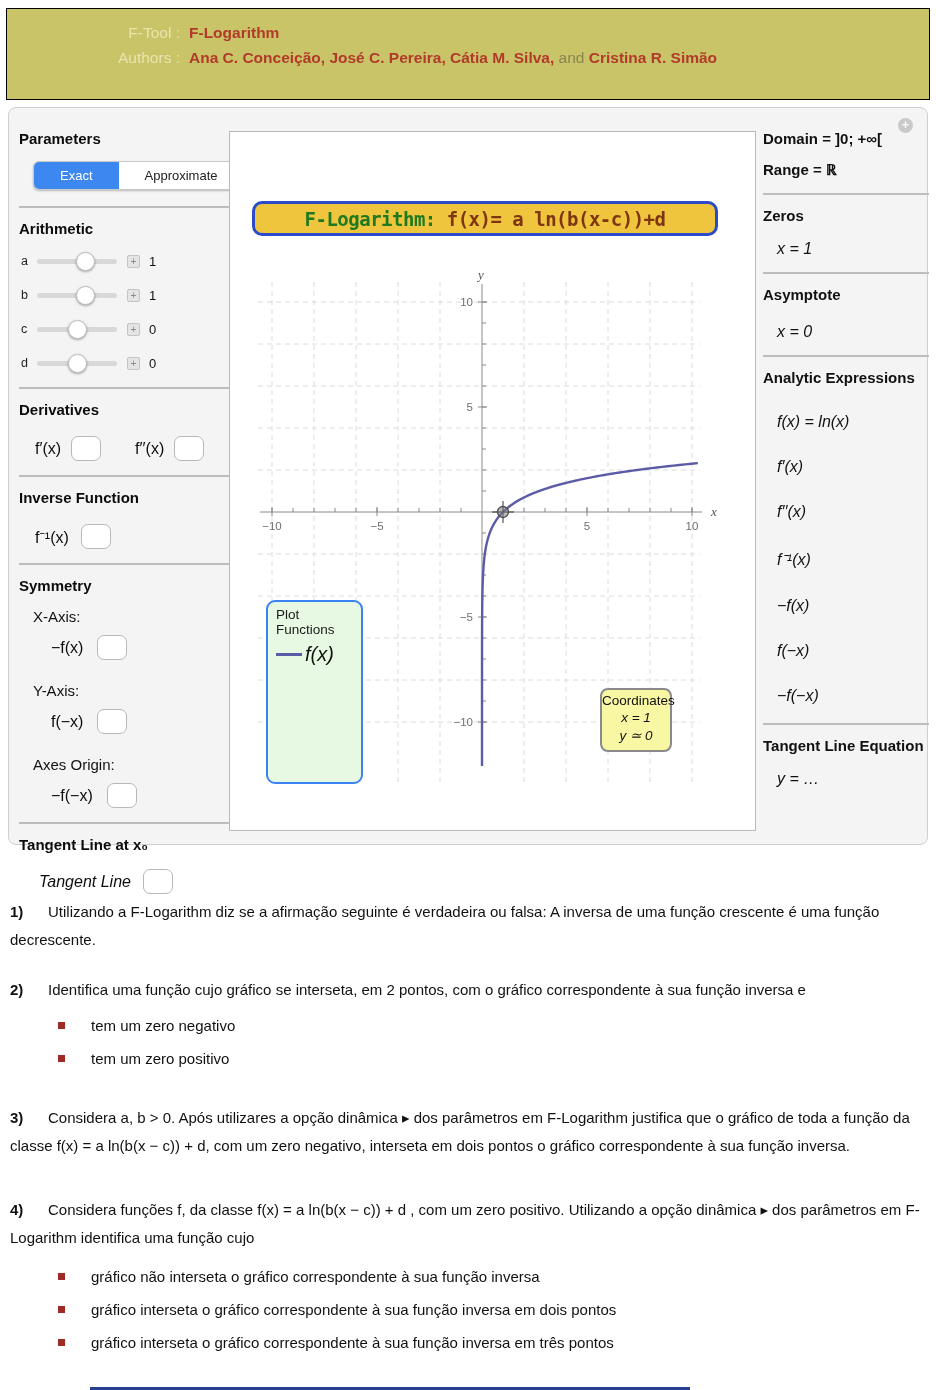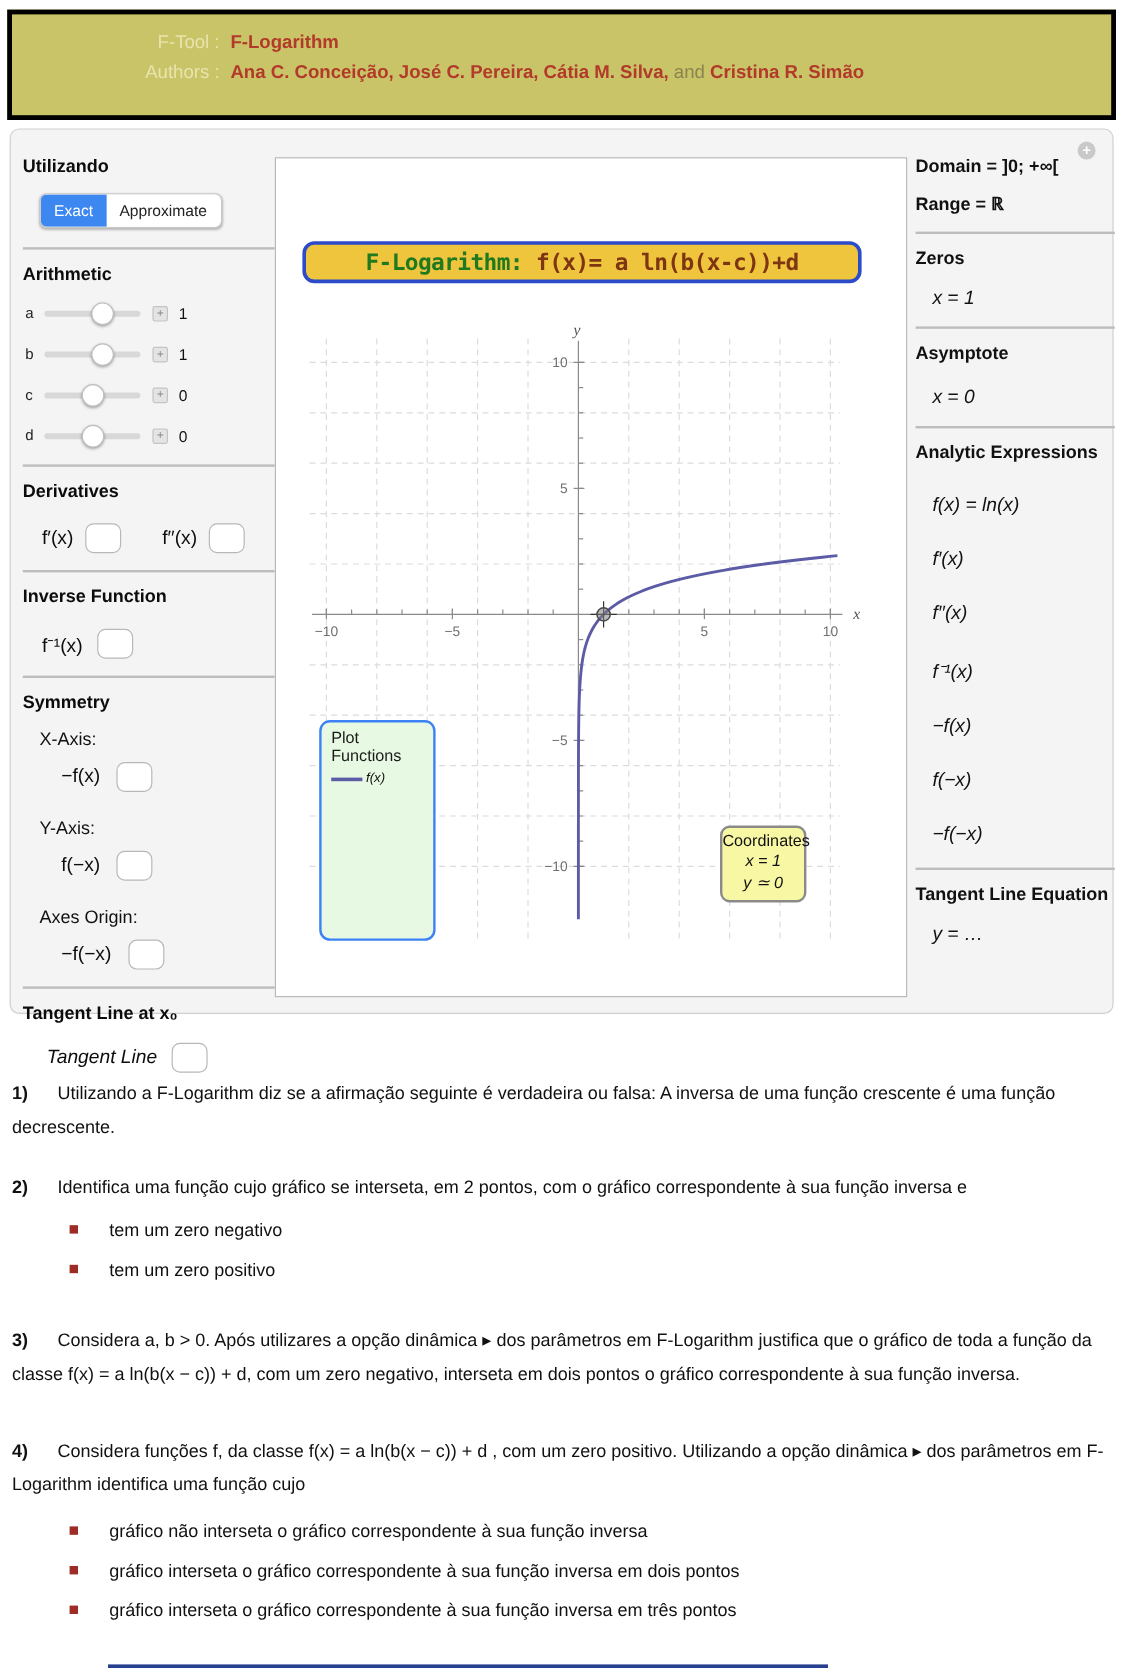--- a/index.html
+++ b/index.html
@@ -1,42 +1,42 @@
 <!DOCTYPE html>
 <html><head>
 <meta charset="utf-8">
 <style>
   * { margin:0; padding:0; box-sizing:border-box; }
   html,body { width:936px; height:1390px; background:#fff; position:relative;
               font-family:"Liberation Sans", sans-serif; color:#111; overflow:hidden; }
 
   
   .app-header { position:absolute; left:6px; top:8px; width:924px; height:92px;
-                background:#c9c468; border:4px solid #000000; padding-top:11px; }
+                background:#c9c468; border:1px solid #000000; padding-top:11px; }
   .hrow { display:flex; height:25px; line-height:25px; font-size:15.5px; }
   .hlabel { width:182px; text-align:right; color:#e9e4ae; padding-right:9px; }
   .hvalue { font-weight:bold; color:#b23a2a; }
   .hand { font-weight:normal; color:#8a8450; }
 
   
   .panel { position:absolute; left:8px; top:107px; width:920px; height:738px;
            background:#f4f4f4; border:1px solid #cfcfcf; border-radius:8px; }
   .gear { position:absolute; right:14px; top:10px; width:15px; height:15px; border-radius:50%;
           background:#c9c9c9; color:#fff; font-size:12px; line-height:14px; text-align:center; font-weight:bold; }
 
   .col-left  { position:absolute; left:10px;  top:22px; width:210px; }
   .col-right { position:absolute; left:754px; top:22px; width:166px; }
 
   .sec-title { font-size:15px; font-weight:bold; color:#0c0c0c; }
   .divider { border-top:2px solid #bdbdbd; margin:14px 0 12px 0; }
 
   
   .setter { display:inline-flex; margin:14px 0 2px 14px; border-radius:6px; overflow:hidden;
             box-shadow:0 1px 2px rgba(0,0,0,.25); border:1px solid #c9c9c9; background:#fff; }
-  .setter .opt { font-size:13px; padding:6px 11px; background:#fff; color:#222; cursor:default; }
+  .setter .opt { font-size:13px; padding:6px 26px; background:#fff; color:#222; cursor:default; }
   .setter .opt.selected { background:#3d87f0; color:#fff; }
 
   
   .slider-row { display:flex; align-items:center; height:20px; margin:14px 0 14px 2px; font-size:12.5px; }
   .slider-name { width:14px; color:#222; }
   .slider-track { position:relative; width:80px; height:5px; background:#d8d8d8; border-radius:3px; margin:0 10px 0 2px; }
   .slider-thumb { position:absolute; top:-7px; width:19px; height:19px; border-radius:50%;
                   background:#fff; border:1px solid #bfbfbf; box-shadow:0 1px 2.5px rgba(0,0,0,.35); }
   .stepper { width:13px; height:13px; background:#e4e4e4; border:1px solid #c4c4c4; border-radius:2px;
              font-size:10px; line-height:11px; text-align:center; color:#8a8a8a; margin-right:9px; }
@@ -77,21 +77,21 @@
   .axlab { fill:#555; font-size:13px; font-style:italic; font-family:"Liberation Serif",serif; }
   .curve { stroke-width:2.4; fill:none; }
   .loc-line { stroke:#333; stroke-width:1; }
   .loc-circle { fill:rgba(130,130,130,.55); stroke:#4a4a4a; stroke-width:1.3; }
 
   .legend-box { position:absolute; left:36px; top:468px; width:97px; height:184px;
                 background:#e7f9e3; border:2px solid #3b82f6; border-radius:9px; padding:5px 0 13px 8px; }
   .legend-title { font-size:13.5px; color:#1a1a1a; }
   .legend-entry { display:flex; align-items:center; margin-top:6px; }
   .legend-swatch { width:26px; height:3px; margin-right:3px; }
-  .legend-f { font-size:11px; font-style:italic;text-align:right; }
+  .legend-f { font-size:20px; font-style:italic;text-align:right; }
 
   .coords-box { position:absolute; left:370px; top:556px; width:72px; height:64px;
                 background:#f7f7a4; border:2px solid #8a8a8a; border-radius:8px;
                 padding-top:3px; text-align:center; }
   .coords-title { font-size:13.5px; }
   .coords-line { font-size:13.5px; font-style:italic; margin-top:2px; }
 
   
   .question { position:absolute; left:10px; width:916px; font-size:15px; line-height:28px; }
   .qnum { display:inline-block; width:38px; font-weight:bold; }
@@ -111,21 +111,21 @@
   <div class="hrow">
     <span class="hlabel">Authors :</span>
     <span class="hvalue"><span>Ana C. Conceição, José C. Pereira, Cátia M. Silva,</span><span class="hand"> and </span><span>Cristina R. Simão</span></span>
   </div>
 </div>
 
 <div class="panel">
   <div class="gear">+</div>
 
   <div class="col-left">
-    <div class="sec-title">Utilizando</div>
+    <div class="sec-title">Parameters</div>
     <div class="setter">
       <span class="opt selected">Exact</span>
       <span class="opt">Approximate</span>
     </div>
     <div class="divider"></div>
 
     <div class="sec-title">Arithmetic</div>
 
     <div class="slider-row">
       <span class="slider-name">a</span>

